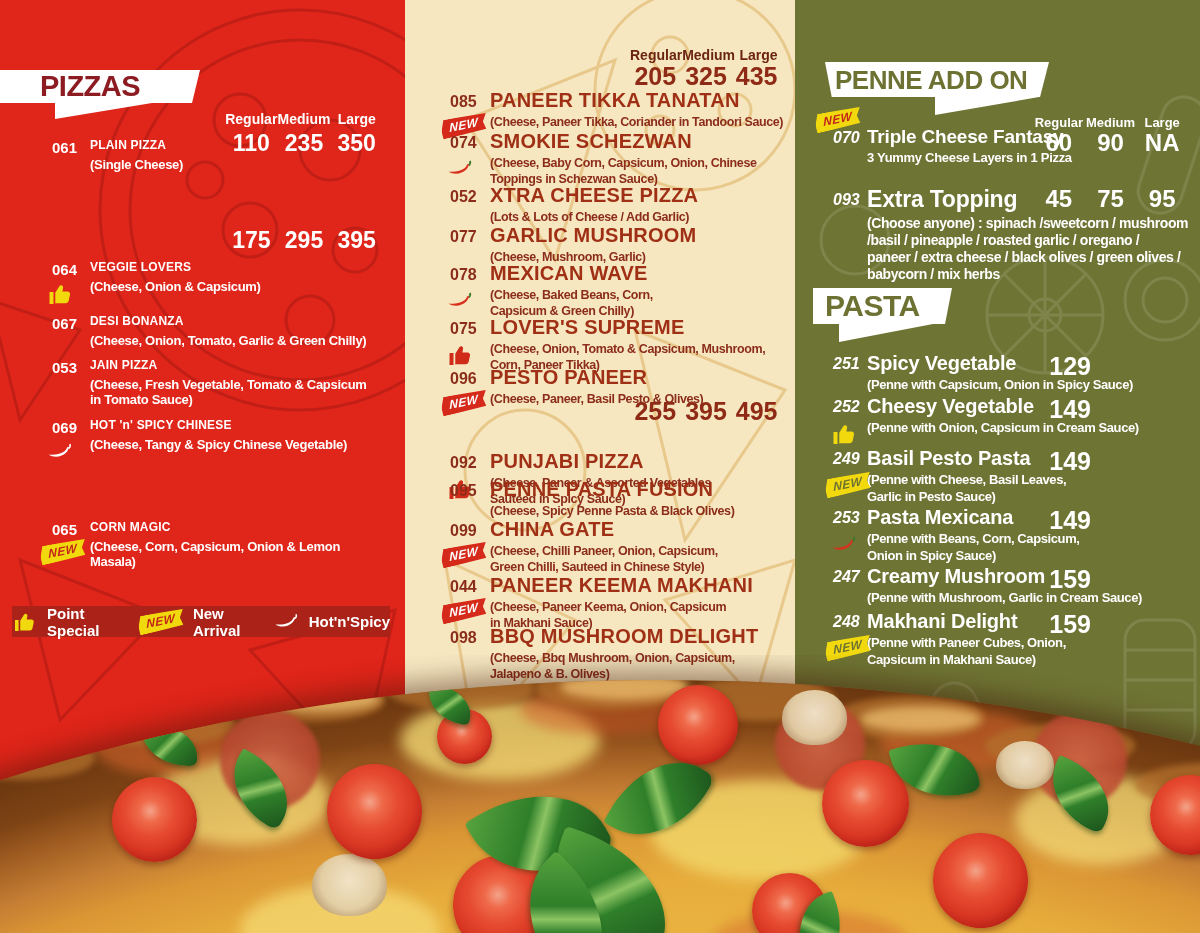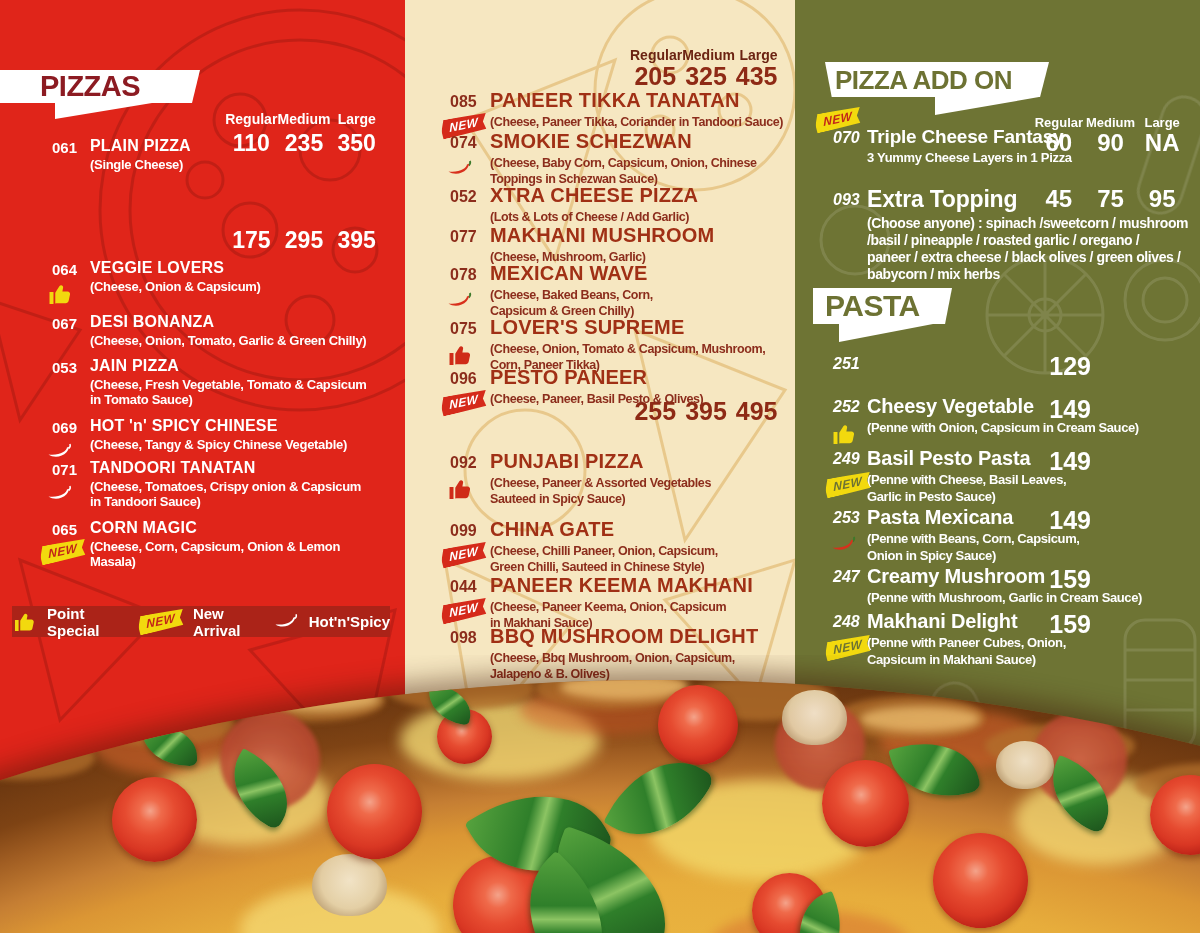--- a/index.html
+++ b/index.html
@@ -28,21 +28,21 @@
 
   
   .li{position:absolute;left:0;right:4px;}
   .li .num{position:absolute;top:3px;font-size:15px;}
   .col-red .li .num{left:52px;}
   .col-cream .li .num{left:45px;font-size:16px;}
   .col-olive .li .num{left:38px;font-size:16px;font-style:italic;}
   .col-red .body{margin-left:90px;width:292px;}
   .col-cream .body{margin-left:85px;width:300px;}
   .col-olive .body{margin-left:72px;width:330px;}
-  .nm{font-size:16px;line-height:19px;letter-spacing:.2px;}
+  .nm{font-size:12px;line-height:19px;letter-spacing:.2px;}
   .col-cream .nm{font-size:20px;line-height:21px;color:#a03015;letter-spacing:.2px;}
   .col-olive .nm{font-size:20px;line-height:22px;letter-spacing:-.2px;}
   .ds{font-size:13px;line-height:14.5px;margin-top:3px;white-space:pre-line;letter-spacing:-.3px;}
   .col-cream .ds{font-size:12.5px;line-height:16px;letter-spacing:-.4px;color:#8c2d1c;}
   .col-olive .ds{font-size:13px;line-height:16.5px;letter-spacing:-.4px;}
   .sub{font-size:13px;margin-top:2px;letter-spacing:-.3px;}
 
   
   .p3{position:absolute;display:grid;grid-template-columns:1fr 1fr 1fr;text-align:center;line-height:1.1;}
   .red-p3{left:225px;width:158px;}
@@ -180,32 +180,20 @@
       <span class="bdg chw"><svg viewBox="0 0 36 22">
             <path class="stem" d="M29 7c2-2 2.5-4 1.5-6"></path>
             <path class="pod" d="M2 15c7 5 18 3.5 24-3 2.3-2.5 3.4-5 3.2-7.2l-2.6 1C26 11 17 16.5 2 15z"></path>
           </svg></span>
       <div class="body">
           <div class="nm">HOT 'n' SPICY CHINESE</div>
       <div class="ds">(Cheese, Tangy &amp; Spicy Chinese Vegetable)</div>
         </div>
     </div>
 
-    <div class="li" style="top:458px">
-      <span class="num">071</span>
-      <span class="bdg chw"><svg viewBox="0 0 36 22">
-            <path class="stem" d="M29 7c2-2 2.5-4 1.5-6"></path>
-            <path class="pod" d="M2 15c7 5 18 3.5 24-3 2.3-2.5 3.4-5 3.2-7.2l-2.6 1C26 11 17 16.5 2 15z"></path>
-          </svg></span>
-      <div class="body">
-          <div class="nm">TANDOORI TANATAN</div>
-      <div class="ds">(Cheese, Tomatoes, Crispy onion &amp; Capsicum
-in Tandoori Sauce)</div>
-        </div>
-    </div>
 
     <div class="li" style="top:518px">
       <span class="num">065</span>
       <span class="new-tag nty">NEW</span>
       <div class="body">
           <div class="nm">CORN MAGIC</div>
       <div class="ds">(Cheese, Corn, Capsicum, Onion &amp; Lemon Masala)</div>
         </div>
     </div>
 
@@ -281,21 +269,21 @@
       <span class="num">052</span>
       <div class="body">
           <div class="nm">XTRA CHEESE PIZZA</div>
       <div class="ds">(Lots &amp; Lots of Cheese / Add Garlic)</div>
         </div>
     </div>
 
     <div class="li" style="top:225px">
       <span class="num">077</span>
       <div class="body">
-          <div class="nm">MAKHANI MUSHROOM</div>
+          <div class="nm">GARLIC MUSHROOM</div>
       <div class="ds">(Cheese, Mushroom, Garlic)</div>
         </div>
     </div>
 
     <div class="li" style="top:263px">
       <span class="num">078</span>
       <span class="bdg chr"><svg viewBox="0 0 36 22">
             <path class="stem" d="M29 7c2-2 2.5-4 1.5-6"></path>
             <path class="pod" d="M2 15c7 5 18 3.5 24-3 2.3-2.5 3.4-5 3.2-7.2l-2.6 1C26 11 17 16.5 2 15z"></path>
           </svg></span>
@@ -332,20 +320,27 @@
       <span class="bdg br"><svg viewBox="0 0 24 22">
             <path d="M1.5 9.5h3.8V21H1.5zM7 20.5V10.2L10.9 4c.4-.6 1-1 1.7-1 1.2 0 2.1 1.1 1.9 2.3L13.8 9h4.9c1.6 0 2.8 1.5 2.4 3l-1.3 6c-.3 1.4-1.5 2.4-2.9 2.4H8.2z"></path>
           </svg></span>
       <div class="body">
           <div class="nm">PUNJABI PIZZA</div>
       <div class="ds">(Cheese, Paneer &amp; Assorted Vegetables
 Sauteed in Spicy Sauce)</div>
         </div>
     </div>
 
+    <div class="li" style="top:479px">
+      <span class="num">095</span>
+      <div class="body">
+          <div class="nm">PENNE PASTA FUSION</div>
+      <div class="ds">(Cheese, Spicy Penne Pasta &amp; Black Olives)</div>
+        </div>
+    </div>
 
     <div class="li" style="top:519px">
       <span class="num">099</span>
       <span class="new-tag ntr">NEW</span>
       <div class="body">
           <div class="nm">CHINA GATE</div>
       <div class="ds">(Cheese, Chilli Paneer, Onion, Capsicum,
 Green Chilli, Sauteed in Chinese Style)</div>
         </div>
     </div>
@@ -380,21 +375,21 @@
           <circle cx="370" cy="300" r="22"></circle>
         <rect x="355" y="95" width="44" height="120" rx="22" transform="rotate(18 377 155)"></rect>
         <rect x="330" y="620" width="70" height="130" rx="20"></rect>
         <path d="M330 650h70M330 680h70M330 710h70"></path>
         <rect x="150" y="680" width="46" height="110" rx="23" transform="rotate(-25 173 735)"></rect>
         <circle cx="60" cy="240" r="34"></circle>
       </g>
     </svg>
 
     <div class="banner" id="b-addon">
-      <span class="t">PIZZA ADD ON</span>
+      <span class="t">PENNE ADD ON</span>
     </div>
     <div class="fold" id="f-addon"></div>
 
     <span class="new-tag nty" style="left:20px;top:110px">NEW</span>
 
     <div class="li" style="top:126px">
       <span class="num">070</span>
       <div class="body" style="width:240px">
         <div class="nm" style="font-size:19px">Triple Cheese Fantasy</div>
         <div class="sub">3 Yummy Cheese Layers in 1 Pizza</div>
@@ -427,20 +422,24 @@
       <span>95</span>
     </div>
 
     <div class="banner" id="b-pasta">
       <span class="t">PASTA</span>
     </div>
     <div class="fold" id="f-pasta"></div>
 
     <div class="li" style="top:352px">
       <span class="num">251</span>
+      <div class="body">
+          <div class="nm">Spicy Vegetable</div>
+      <div class="ds">(Penne with Capsicum, Onion in Spicy Sauce)</div>
+        </div>
       <span class="pp">129</span>
     </div>
 
     <div class="li" style="top:395px">
       <span class="num">252</span>
       <span class="bdg by"><svg viewBox="0 0 24 22">
             <path d="M1.5 9.5h3.8V21H1.5zM7 20.5V10.2L10.9 4c.4-.6 1-1 1.7-1 1.2 0 2.1 1.1 1.9 2.3L13.8 9h4.9c1.6 0 2.8 1.5 2.4 3l-1.3 6c-.3 1.4-1.5 2.4-2.9 2.4H8.2z"></path>
           </svg></span>
       <div class="body">
           <div class="nm">Cheesy Vegetable</div>

